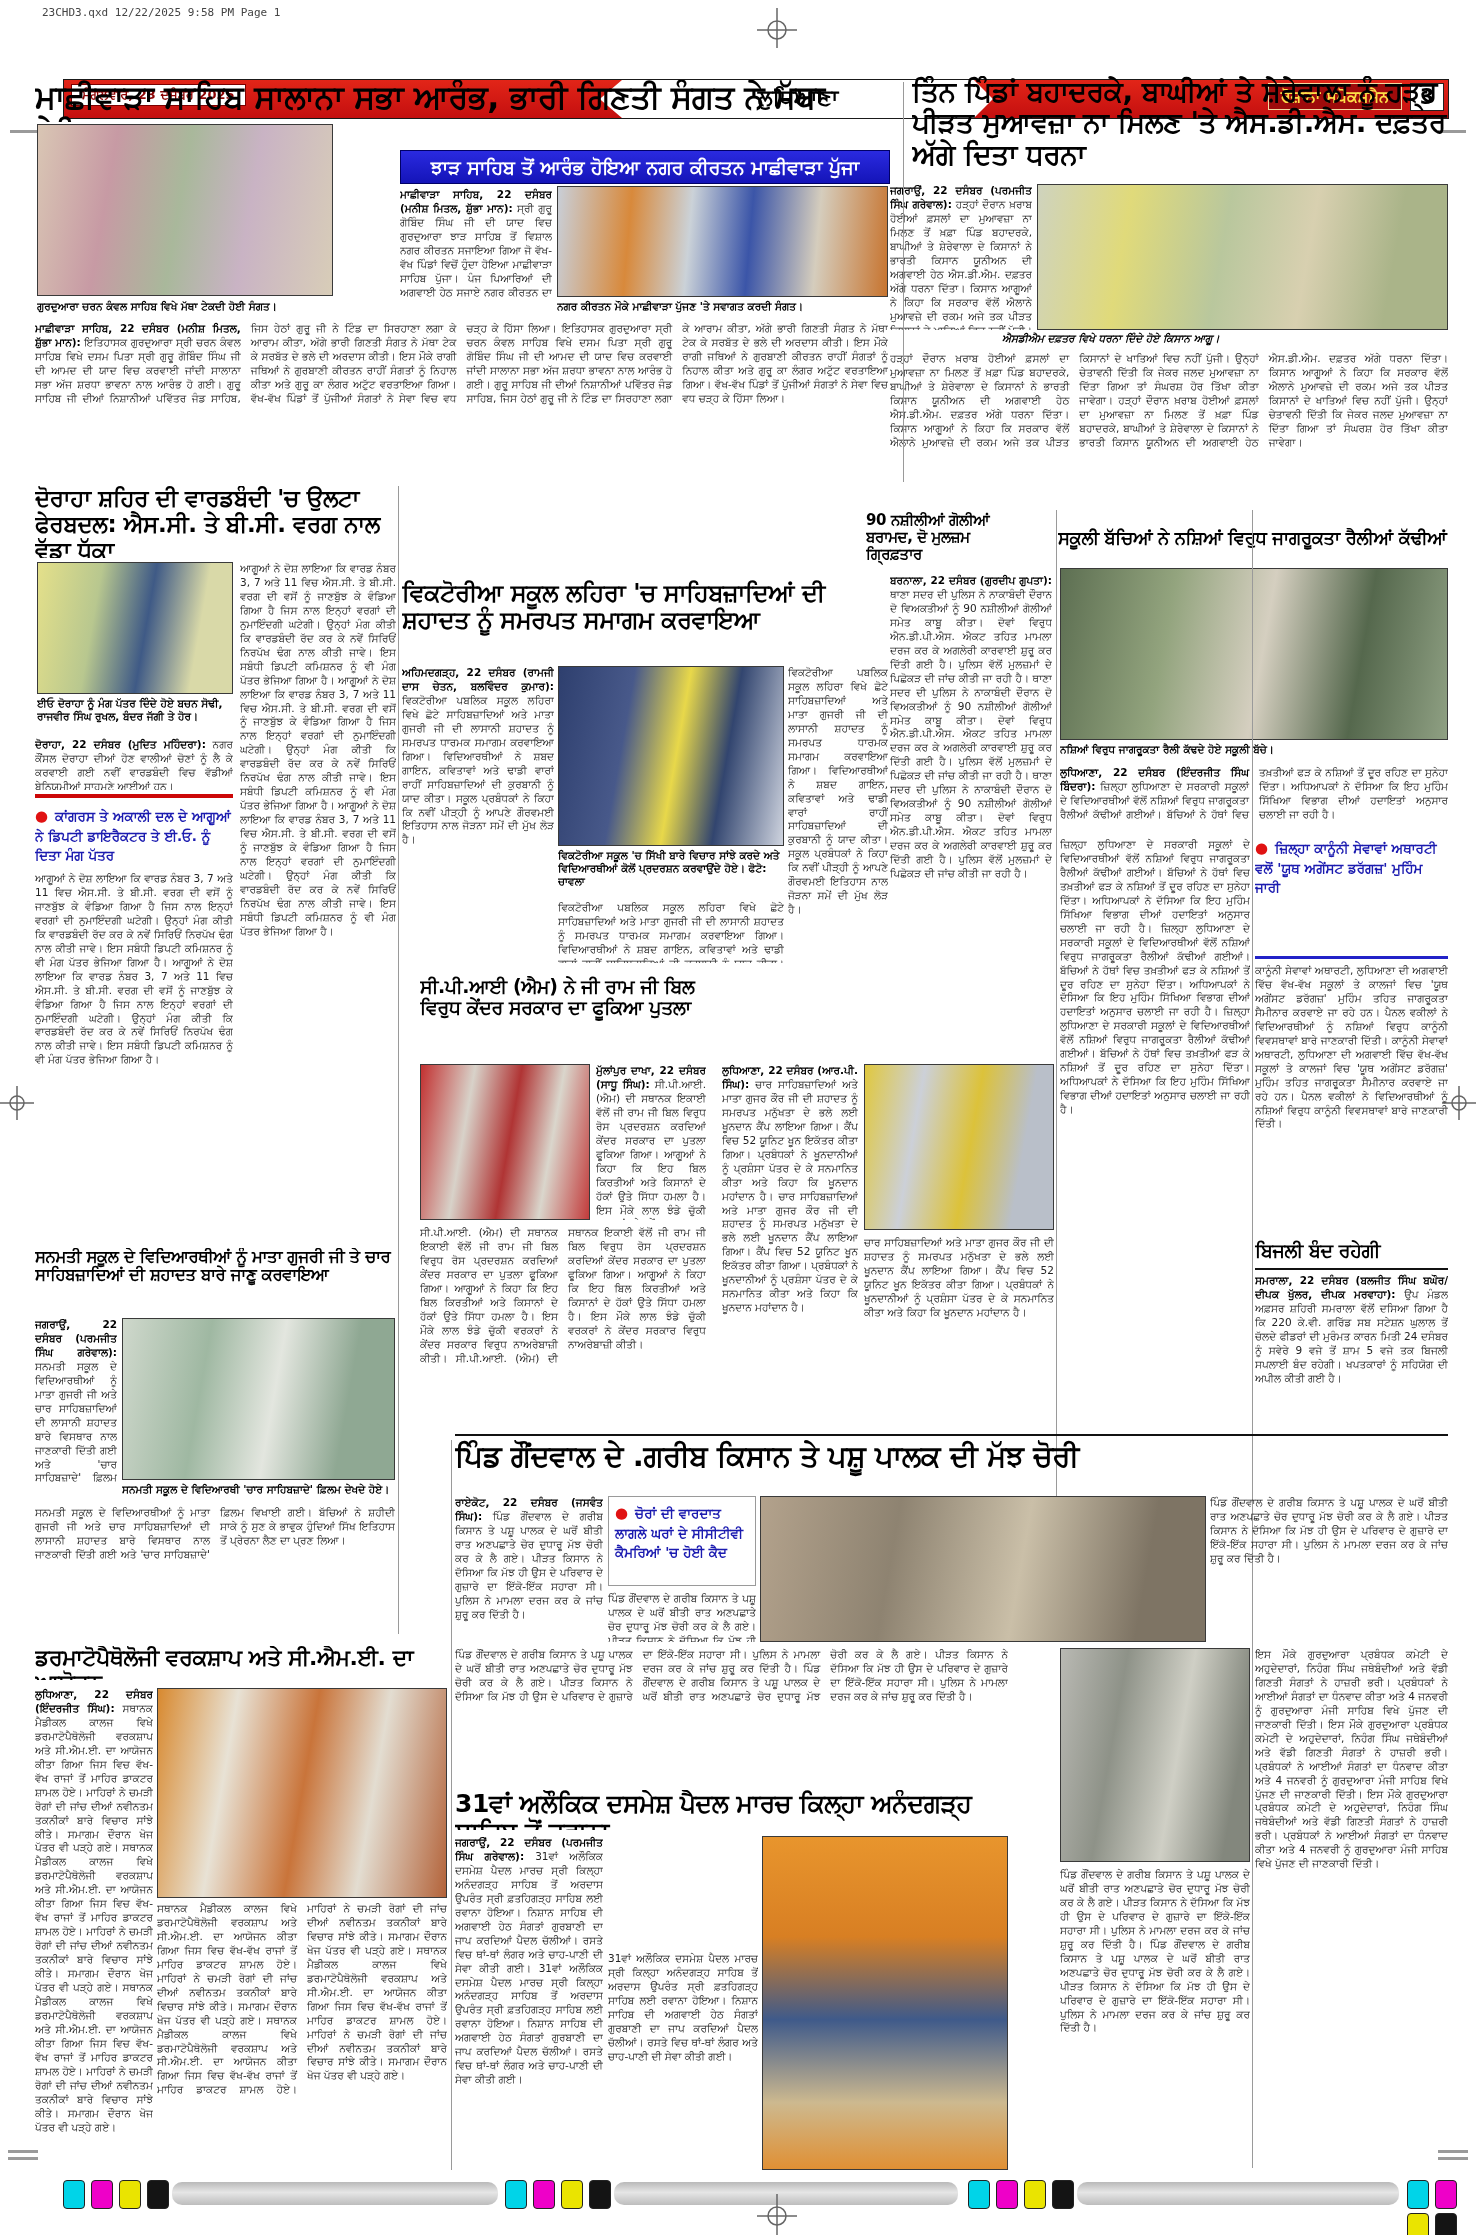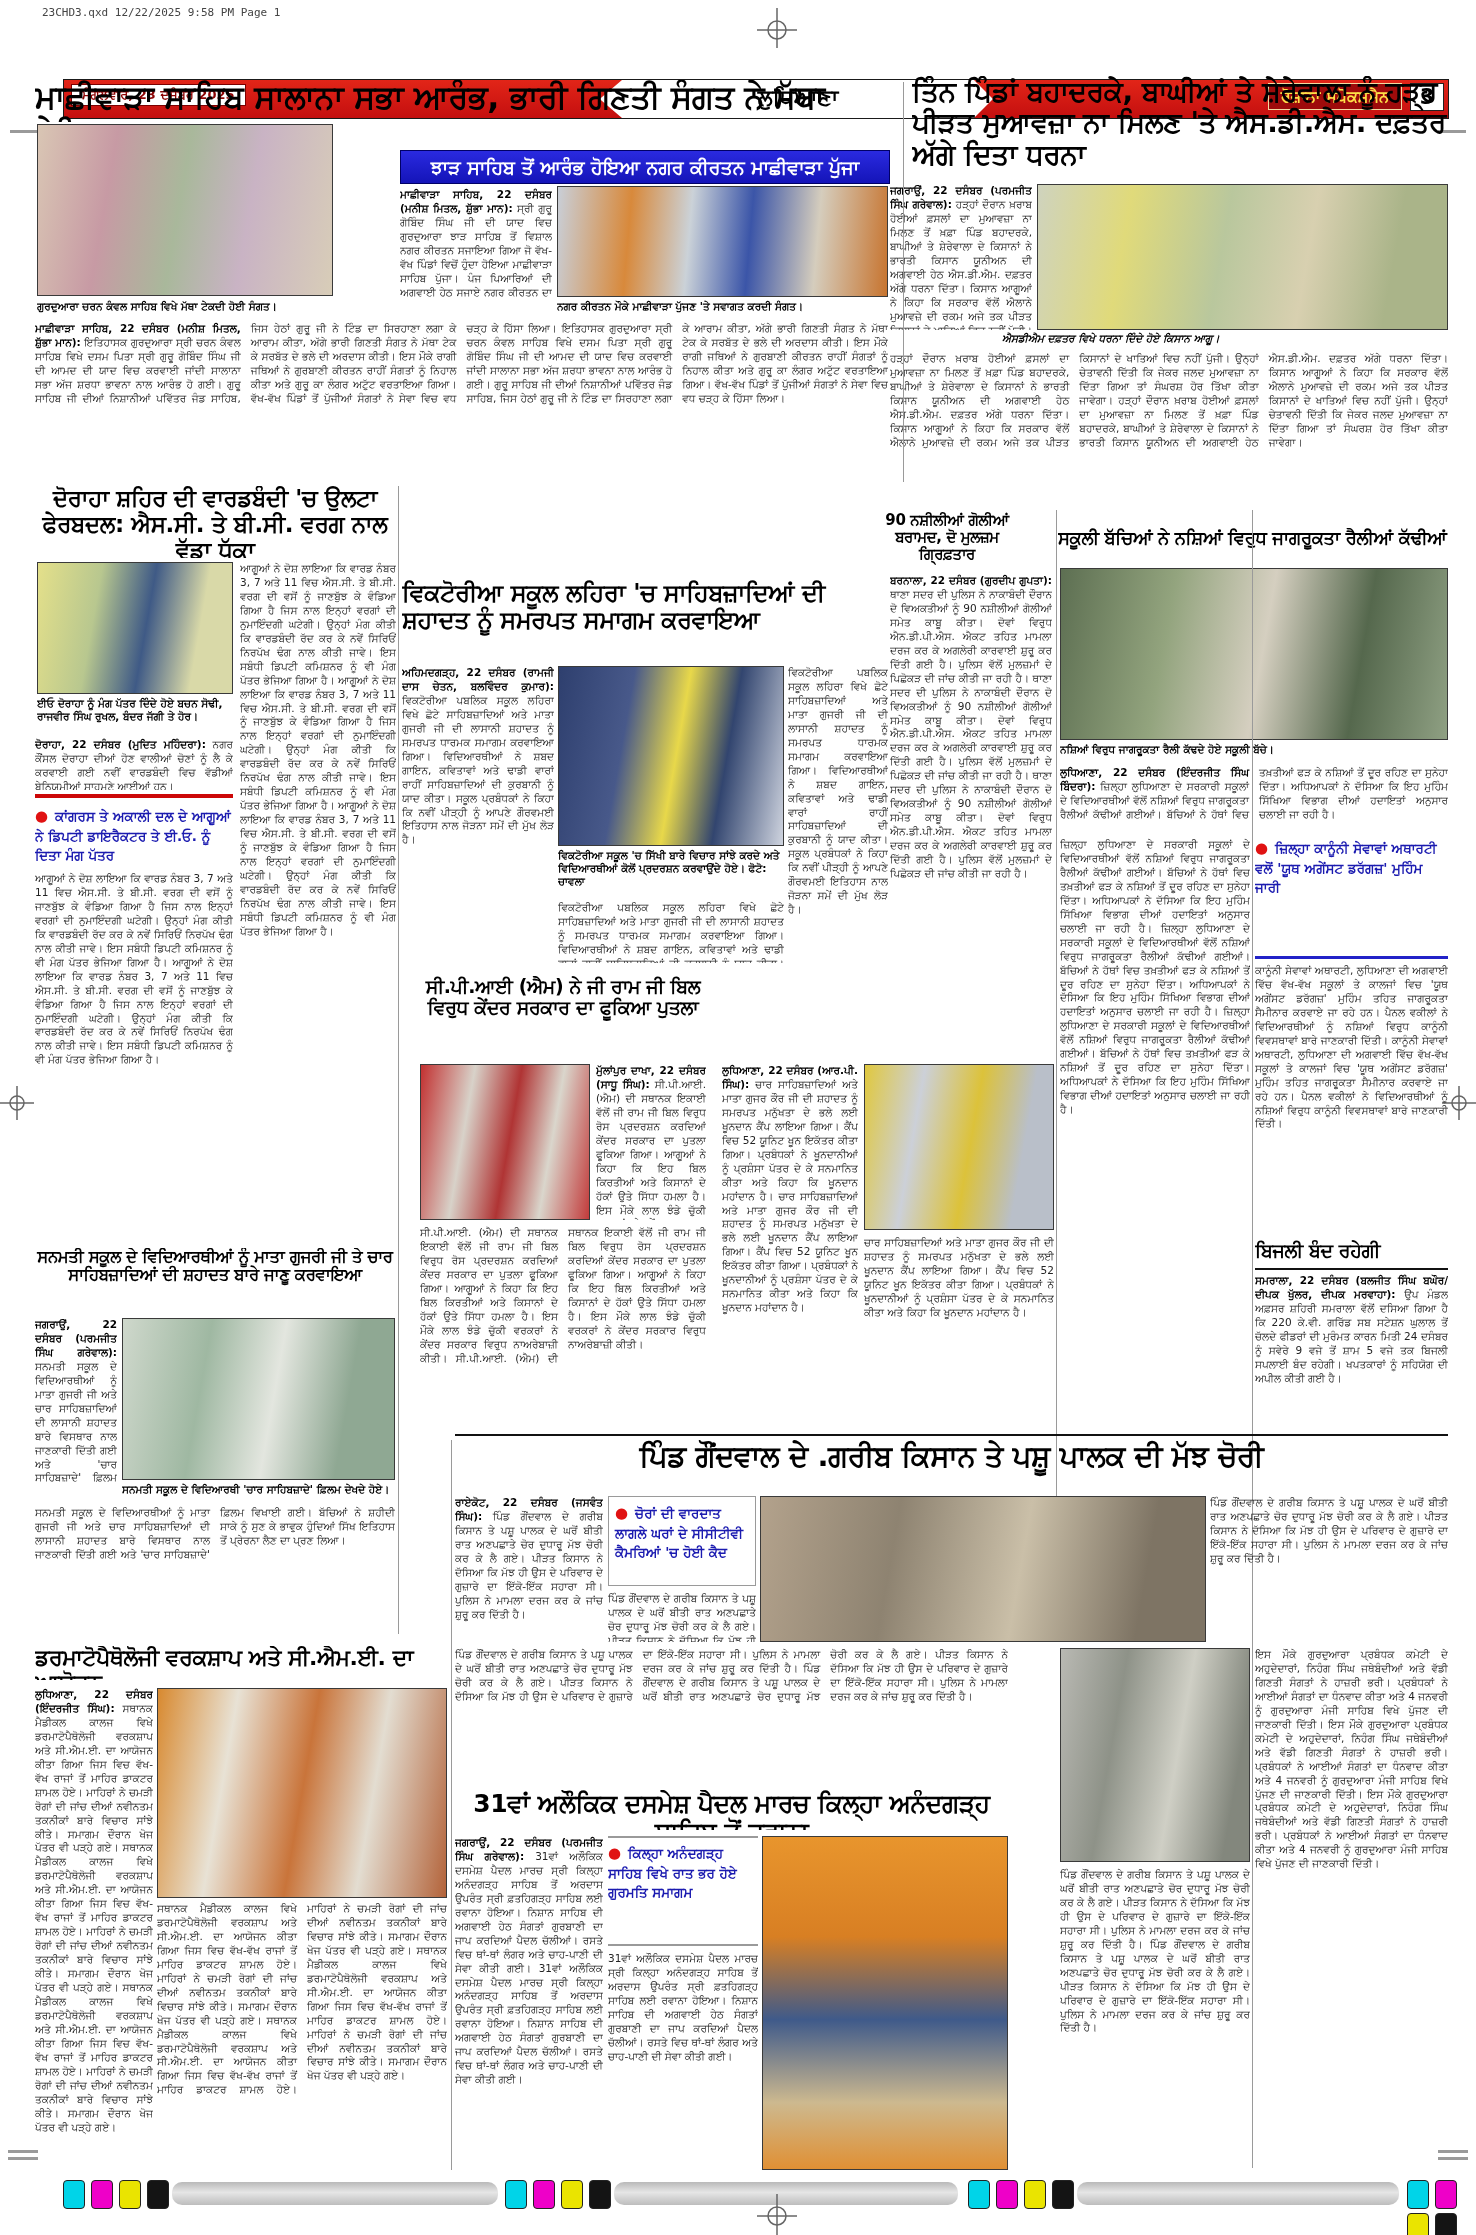--- a/index.html
+++ b/index.html
@@ -16,21 +16,21 @@
   .mast-red.right{clip-path:polygon(0 0,100% 0,100% 100%,0 100%,4% 50%);}
   .datebox{position:absolute;left:7px;top:4px;background:#fff;border:1px solid #7a0000;
            color:#8d0505;font-weight:bold;font-size:13px;padding:2px 10px;}
   .cityname{font-size:22px;font-weight:bold;color:#000;text-align:center;line-height:36px;}
   .brandbox{position:absolute;right:46px;top:3px;background:#9e0b0b;border:1px solid #f3d9a0;
             color:#fde047;font-weight:bold;font-size:16px;padding:3px 12px;}
   .pagenumbox{position:absolute;right:4px;top:3px;background:#fff;border:1px solid #222;
               color:#000;font-weight:bold;font-size:21px;width:32px;text-align:center;padding:1px 0;}
   
   .hl{font-weight:bold;color:#000;line-height:1.12;letter-spacing:-0.4px;overflow:hidden;}
-  .center{text-align:center;}
+  .center{text-align:left;}
   
   .txt{font-size:10.5px;line-height:1.33;text-align:justify;color:#232323;overflow:hidden;}
   .byl{font-weight:bold;color:#000;}
   .cols2{column-count:2;column-gap:10px;}
   .cols3{column-count:3;column-gap:10px;}
   .cols4{column-count:4;column-gap:10px;}
   
   .photo{border:1px solid #3a3a3a;box-sizing:border-box;}
   .pA{background:linear-gradient(100deg,#d9c6b4,#c79aa4 25%,#a9b89b 48%,#c9b3c4 70%,#d8cdb8 100%);}
   .pB{background:linear-gradient(95deg,#c9cfd8,#d8893b 22%,#cbd2d8 40%,#3b55a8 58%,#d5cdbd 78%,#c7742f 100%);}
@@ -248,23 +248,20 @@
   <div class="abs photo pL" style="left:157px;top:1688px;width:290px;height:210px;"></div>
   <div class="abs txt cols2" style="left:157px;top:1902px;width:290px;height:268px;">
     <span>ਸਥਾਨਕ ਮੈਡੀਕਲ ਕਾਲਜ ਵਿਖੇ ਡਰਮਾਟੋਪੈਥੋਲੋਜੀ ਵਰਕਸ਼ਾਪ ਅਤੇ ਸੀ.ਐਮ.ਈ. ਦਾ ਆਯੋਜਨ ਕੀਤਾ ਗਿਆ ਜਿਸ ਵਿਚ ਵੱਖ-ਵੱਖ ਰਾਜਾਂ ਤੋਂ ਮਾਹਿਰ ਡਾਕਟਰ ਸ਼ਾਮਲ ਹੋਏ। ਮਾਹਿਰਾਂ ਨੇ ਚਮੜੀ ਰੋਗਾਂ ਦੀ ਜਾਂਚ ਦੀਆਂ ਨਵੀਨਤਮ ਤਕਨੀਕਾਂ ਬਾਰੇ ਵਿਚਾਰ ਸਾਂਝੇ ਕੀਤੇ। ਸਮਾਗਮ ਦੌਰਾਨ ਖੋਜ ਪੱਤਰ ਵੀ ਪੜ੍ਹੇ ਗਏ। ਸਥਾਨਕ ਮੈਡੀਕਲ ਕਾਲਜ ਵਿਖੇ ਡਰਮਾਟੋਪੈਥੋਲੋਜੀ ਵਰਕਸ਼ਾਪ ਅਤੇ ਸੀ.ਐਮ.ਈ. ਦਾ ਆਯੋਜਨ ਕੀਤਾ ਗਿਆ ਜਿਸ ਵਿਚ ਵੱਖ-ਵੱਖ ਰਾਜਾਂ ਤੋਂ ਮਾਹਿਰ ਡਾਕਟਰ ਸ਼ਾਮਲ ਹੋਏ। ਮਾਹਿਰਾਂ ਨੇ ਚਮੜੀ ਰੋਗਾਂ ਦੀ ਜਾਂਚ ਦੀਆਂ ਨਵੀਨਤਮ ਤਕਨੀਕਾਂ ਬਾਰੇ ਵਿਚਾਰ ਸਾਂਝੇ ਕੀਤੇ। ਸਮਾਗਮ ਦੌਰਾਨ ਖੋਜ ਪੱਤਰ ਵੀ ਪੜ੍ਹੇ ਗਏ। ਸਥਾਨਕ ਮੈਡੀਕਲ ਕਾਲਜ ਵਿਖੇ ਡਰਮਾਟੋਪੈਥੋਲੋਜੀ ਵਰਕਸ਼ਾਪ ਅਤੇ ਸੀ.ਐਮ.ਈ. ਦਾ ਆਯੋਜਨ ਕੀਤਾ ਗਿਆ ਜਿਸ ਵਿਚ ਵੱਖ-ਵੱਖ ਰਾਜਾਂ ਤੋਂ ਮਾਹਿਰ ਡਾਕਟਰ ਸ਼ਾਮਲ ਹੋਏ। ਮਾਹਿਰਾਂ ਨੇ ਚਮੜੀ ਰੋਗਾਂ ਦੀ ਜਾਂਚ ਦੀਆਂ ਨਵੀਨਤਮ ਤਕਨੀਕਾਂ ਬਾਰੇ ਵਿਚਾਰ ਸਾਂਝੇ ਕੀਤੇ। ਸਮਾਗਮ ਦੌਰਾਨ ਖੋਜ ਪੱਤਰ ਵੀ ਪੜ੍ਹੇ ਗਏ।</span>
   </div>
 
   <div class="abs hl center" style="left:455px;top:1790px;width:553px;height:40px;font-size:25px;">31ਵਾਂ ਅਲੌਕਿਕ ਦਸਮੇਸ਼ ਪੈਦਲ ਮਾਰਚ ਕਿਲ੍ਹਾ ਅਨੰਦਗੜ੍ਹ ਸਾਹਿਬ ਤੋਂ ਰਵਾਨਾ</div>
   <div class="abs txt" style="left:455px;top:1836px;width:148px;height:334px;">
     <b class="byl">ਜਗਰਾਉਂ, 22 ਦਸੰਬਰ (ਪਰਮਜੀਤ ਸਿੰਘ ਗਰੇਵਾਲ):</b>
     <span>31ਵਾਂ ਅਲੌਕਿਕ ਦਸਮੇਸ਼ ਪੈਦਲ ਮਾਰਚ ਸ੍ਰੀ ਕਿਲ੍ਹਾ ਅਨੰਦਗੜ੍ਹ ਸਾਹਿਬ ਤੋਂ ਅਰਦਾਸ ਉਪਰੰਤ ਸ੍ਰੀ ਫ਼ਤਹਿਗੜ੍ਹ ਸਾਹਿਬ ਲਈ ਰਵਾਨਾ ਹੋਇਆ। ਨਿਸ਼ਾਨ ਸਾਹਿਬ ਦੀ ਅਗਵਾਈ ਹੇਠ ਸੰਗਤਾਂ ਗੁਰਬਾਣੀ ਦਾ ਜਾਪ ਕਰਦਿਆਂ ਪੈਦਲ ਚੱਲੀਆਂ। ਰਸਤੇ ਵਿਚ ਥਾਂ-ਥਾਂ ਲੰਗਰ ਅਤੇ ਚਾਹ-ਪਾਣੀ ਦੀ ਸੇਵਾ ਕੀਤੀ ਗਈ। 31ਵਾਂ ਅਲੌਕਿਕ ਦਸਮੇਸ਼ ਪੈਦਲ ਮਾਰਚ ਸ੍ਰੀ ਕਿਲ੍ਹਾ ਅਨੰਦਗੜ੍ਹ ਸਾਹਿਬ ਤੋਂ ਅਰਦਾਸ ਉਪਰੰਤ ਸ੍ਰੀ ਫ਼ਤਹਿਗੜ੍ਹ ਸਾਹਿਬ ਲਈ ਰਵਾਨਾ ਹੋਇਆ। ਨਿਸ਼ਾਨ ਸਾਹਿਬ ਦੀ ਅਗਵਾਈ ਹੇਠ ਸੰਗਤਾਂ ਗੁਰਬਾਣੀ ਦਾ ਜਾਪ ਕਰਦਿਆਂ ਪੈਦਲ ਚੱਲੀਆਂ। ਰਸਤੇ ਵਿਚ ਥਾਂ-ਥਾਂ ਲੰਗਰ ਅਤੇ ਚਾਹ-ਪਾਣੀ ਦੀ ਸੇਵਾ ਕੀਤੀ ਗਈ।</span>
   </div>
-  <div class="abs bullet-box" style="left:608px;top:1836px;width:150px;height:110px;border-top:2px solid #9a9a9a;border-bottom:2px solid #9a9a9a;padding-top:5px;box-sizing:border-box;">
-    <span class="dot">●</span><span>ਕਿਲ੍ਹਾ ਅਨੰਦਗੜ੍ਹ ਸਾਹਿਬ ਵਿਖੇ ਰਾਤ ਭਰ ਹੋਏ ਗੁਰਮਤਿ ਸਮਾਗਮ</span>
-  </div>
   <div class="abs txt" style="left:608px;top:1952px;width:150px;height:218px;">
     <span>31ਵਾਂ ਅਲੌਕਿਕ ਦਸਮੇਸ਼ ਪੈਦਲ ਮਾਰਚ ਸ੍ਰੀ ਕਿਲ੍ਹਾ ਅਨੰਦਗੜ੍ਹ ਸਾਹਿਬ ਤੋਂ ਅਰਦਾਸ ਉਪਰੰਤ ਸ੍ਰੀ ਫ਼ਤਹਿਗੜ੍ਹ ਸਾਹਿਬ ਲਈ ਰਵਾਨਾ ਹੋਇਆ। ਨਿਸ਼ਾਨ ਸਾਹਿਬ ਦੀ ਅਗਵਾਈ ਹੇਠ ਸੰਗਤਾਂ ਗੁਰਬਾਣੀ ਦਾ ਜਾਪ ਕਰਦਿਆਂ ਪੈਦਲ ਚੱਲੀਆਂ। ਰਸਤੇ ਵਿਚ ਥਾਂ-ਥਾਂ ਲੰਗਰ ਅਤੇ ਚਾਹ-ਪਾਣੀ ਦੀ ਸੇਵਾ ਕੀਤੀ ਗਈ।</span>
   </div>
   <div class="abs photo pM" style="left:762px;top:1836px;width:246px;height:334px;"></div>
 
   <div class="abs photo pK2" style="left:1060px;top:1648px;width:190px;height:214px;"></div>
   <div class="abs txt" style="left:1060px;top:1868px;width:190px;height:302px;">
     <span>ਪਿੰਡ ਗੌਂਦਵਾਲ ਦੇ ਗਰੀਬ ਕਿਸਾਨ ਤੇ ਪਸ਼ੂ ਪਾਲਕ ਦੇ ਘਰੋਂ ਬੀਤੀ ਰਾਤ ਅਣਪਛਾਤੇ ਚੋਰ ਦੁਧਾਰੂ ਮੱਝ ਚੋਰੀ ਕਰ ਕੇ ਲੈ ਗਏ। ਪੀੜਤ ਕਿਸਾਨ ਨੇ ਦੱਸਿਆ ਕਿ ਮੱਝ ਹੀ ਉਸ ਦੇ ਪਰਿਵਾਰ ਦੇ ਗੁਜ਼ਾਰੇ ਦਾ ਇੱਕੋ-ਇੱਕ ਸਹਾਰਾ ਸੀ। ਪੁਲਿਸ ਨੇ ਮਾਮਲਾ ਦਰਜ ਕਰ ਕੇ ਜਾਂਚ ਸ਼ੁਰੂ ਕਰ ਦਿੱਤੀ ਹੈ। ਪਿੰਡ ਗੌਂਦਵਾਲ ਦੇ ਗਰੀਬ ਕਿਸਾਨ ਤੇ ਪਸ਼ੂ ਪਾਲਕ ਦੇ ਘਰੋਂ ਬੀਤੀ ਰਾਤ ਅਣਪਛਾਤੇ ਚੋਰ ਦੁਧਾਰੂ ਮੱਝ ਚੋਰੀ ਕਰ ਕੇ ਲੈ ਗਏ। ਪੀੜਤ ਕਿਸਾਨ ਨੇ ਦੱਸਿਆ ਕਿ ਮੱਝ ਹੀ ਉਸ ਦੇ ਪਰਿਵਾਰ ਦੇ ਗੁਜ਼ਾਰੇ ਦਾ ਇੱਕੋ-ਇੱਕ ਸਹਾਰਾ ਸੀ। ਪੁਲਿਸ ਨੇ ਮਾਮਲਾ ਦਰਜ ਕਰ ਕੇ ਜਾਂਚ ਸ਼ੁਰੂ ਕਰ ਦਿੱਤੀ ਹੈ।</span>
   </div>
   <div class="abs txt" style="left:1255px;top:1648px;width:193px;height:522px;">

